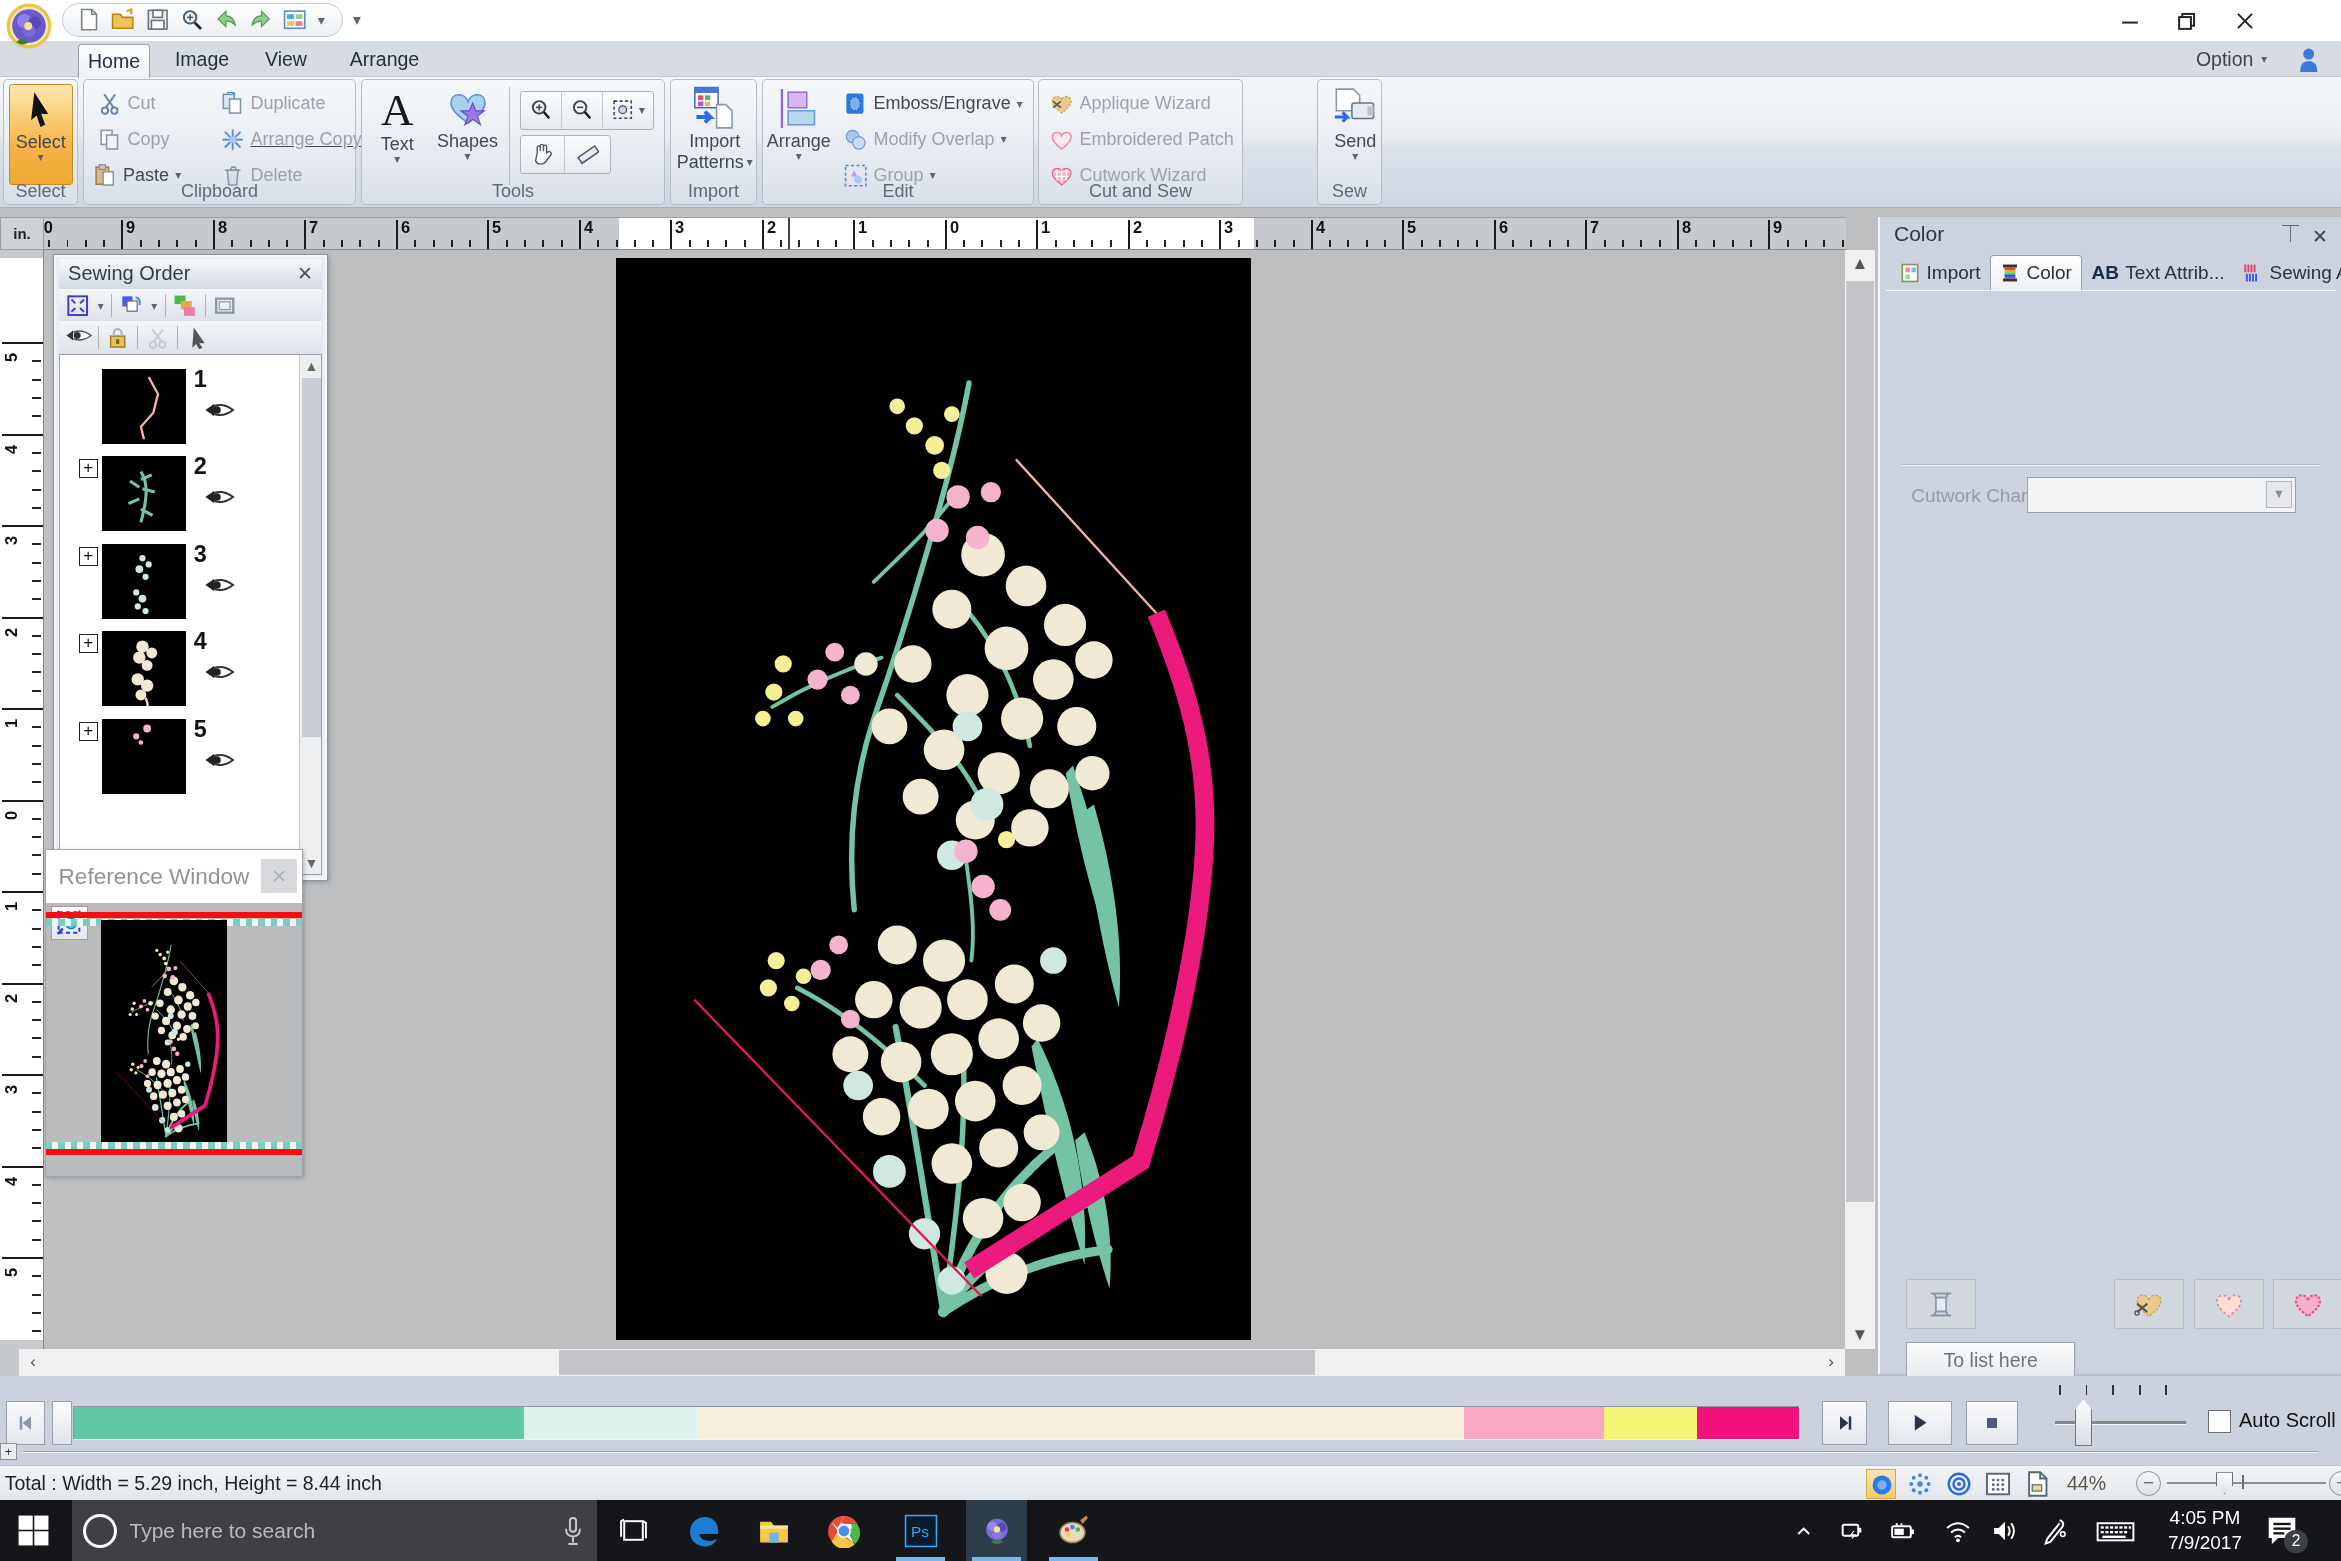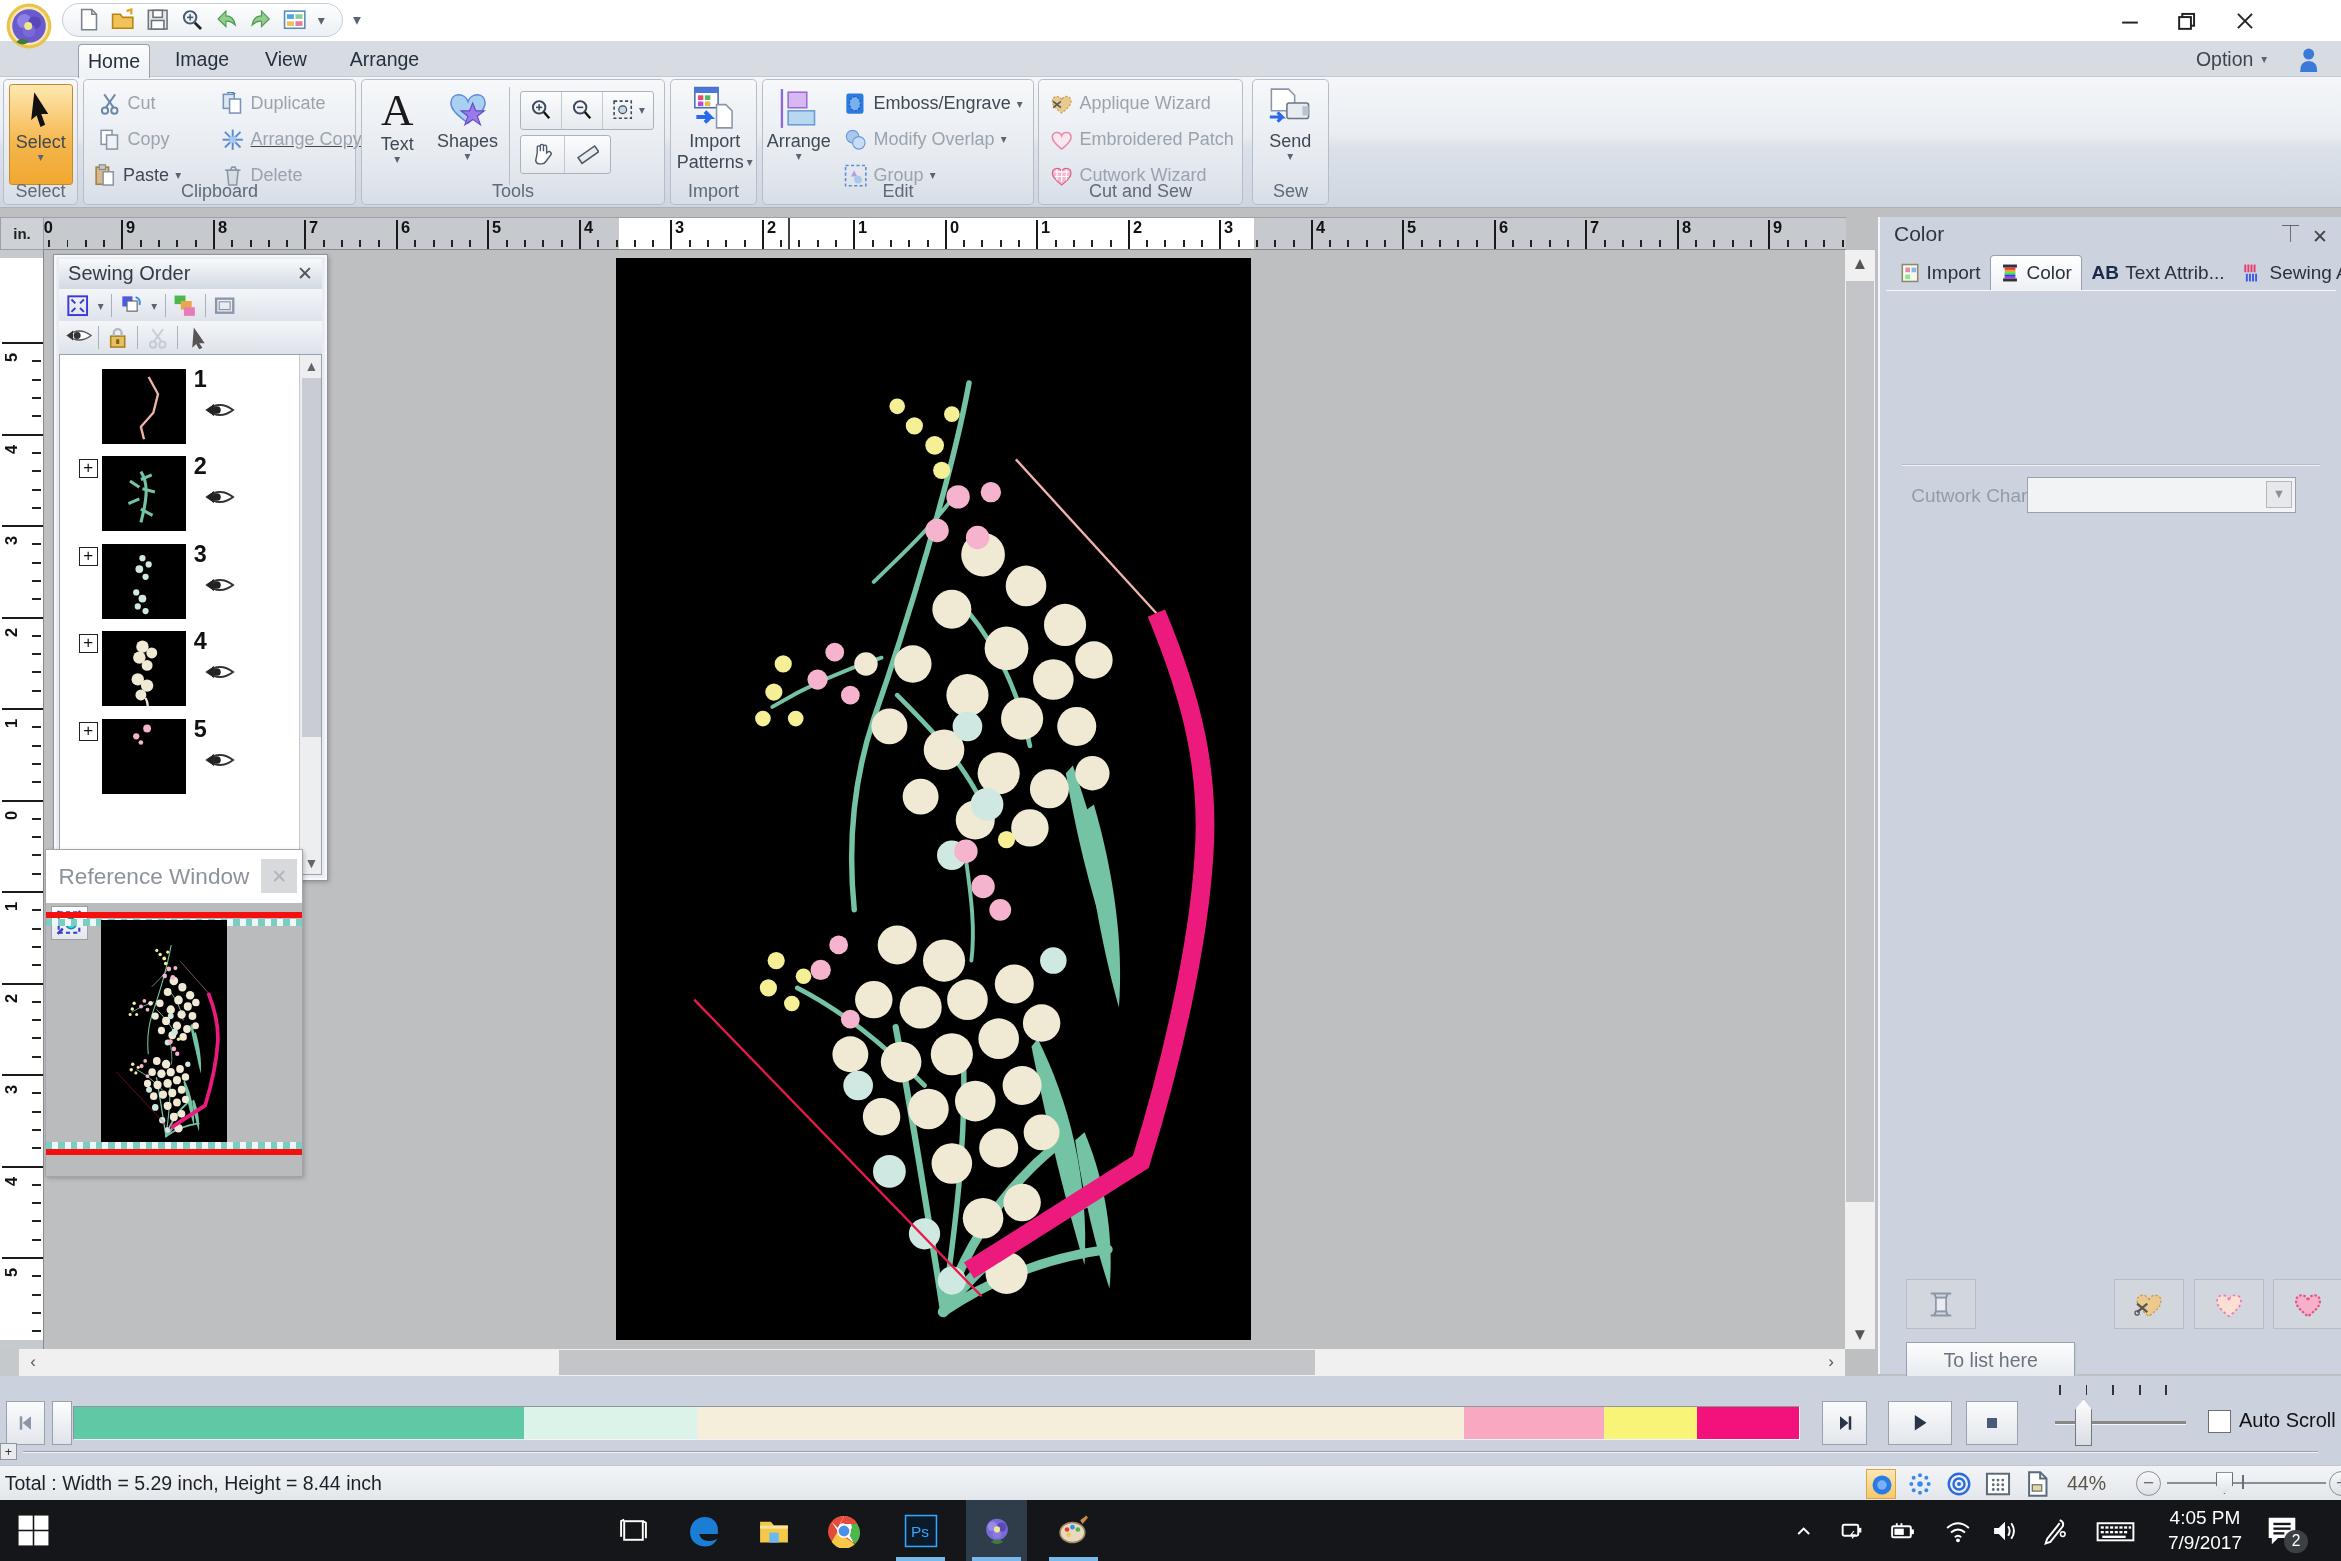--- a/index.html
+++ b/index.html
@@ -495,21 +495,21 @@
             <svg viewBox="0 0 30 30" width="23.4" height="23.4">
               <path d="M15 10 C13 4 3 4 3 12 C3 18 9 22 15 27 C21 22 27 18 27 12 C27 4 17 4 15 10 Z" fill="#f4b8cc" stroke="#d8608a" stroke-width="1.5"></path>
               <path d="M6 10 h18 M6 16 h18 M9 7 v14 M15 7 v16 M21 7 v14" stroke="#fff" stroke-width="1.5" fill="none"></path>
             </svg>
           </span>
         <span class="dis">Cutwork Wizard</span>
       </div>
       <div class="gtitle">Cut and Sew</div>
     </div>
 
-    <div class="rgroup" style="left:1252px; width:77px;">
+    <div class="rgroup" style="left:1317px; width:65px;">
       <div class="bigbtn" style="left:6.2px; top:6.2px; width:62px; height:100px;">
         <span class="ic" style="width:44px;height:45px;">
           <svg viewBox="0 0 56 58" width="44" height="45">
               <path d="M4 4 h22 l8 8 v20 h-30 z" fill="#fff" stroke="#8a97a8" stroke-width="2"></path>
               <rect x="24" y="22" width="28" height="20" rx="3" fill="#e8ecf0" stroke="#6a7684" stroke-width="2"></rect>
               <rect x="44" y="26" width="8" height="12" fill="#b8c4d0"></rect>
               <path d="M2 40 h16 l-6 -6 m6 6 l-6 6" fill="none" stroke="#2a6ae8" stroke-width="4"></path>
             </svg>
         </span>
         <span>Send</span>
@@ -1261,20 +1261,30 @@
 
   <div id="taskbar">
     <div id="tb-start">
       <svg viewBox="0 0 42 42" width="33" height="33">
           <rect x="2" y="2" width="18" height="18" fill="#fff"></rect>
           <rect x="22" y="2" width="18" height="18" fill="#fff"></rect>
           <rect x="2" y="22" width="18" height="18" fill="#fff"></rect>
           <rect x="22" y="22" width="18" height="18" fill="#fff"></rect>
         </svg>
     </div>
+    <div id="tb-search">
+      <div id="tb-cortana"></div>
+      <div id="tb-search-text">Type here to search</div>
+      <div id="tb-mic">
+        <svg viewBox="0 0 26 38" width="20" height="30">
+            <rect x="9" y="2" width="8" height="18" rx="4" fill="none" stroke="#c8cacd" stroke-width="2.5"></rect>
+            <path d="M4 16 q0 10 9 10 q9 0 9 -10 M13 26 v8 M7 36 h12" fill="none" stroke="#c8cacd" stroke-width="2.5"></path>
+          </svg>
+      </div>
+    </div>
     <div class="tb-app" id="tb-taskview">
       <svg viewBox="0 0 40 40" width="31" height="31">
           <rect x="8" y="8" width="24" height="24" fill="none" stroke="#fff" stroke-width="2.5"></rect>
           <path d="M4 28 v-20 q0 0 0 0 l4 -2 M32 8 l4 2 v20" fill="none" stroke="#fff" stroke-width="2.5"></path>
         </svg>
     </div>
     <div class="tb-app" id="tb-edge">
       <svg viewBox="0 0 44 44" width="34" height="34">
           <path d="M4 24 C4 10 14 4 23 4 C34 4 40 12 40 20 L40 26 L16 26 C17 32 22 35 28 35 C32 35 36 34 39 32 C36 39 30 42 24 42 C13 42 4 35 4 24 Z" fill="#1a7ed6"></path>
         </svg>

